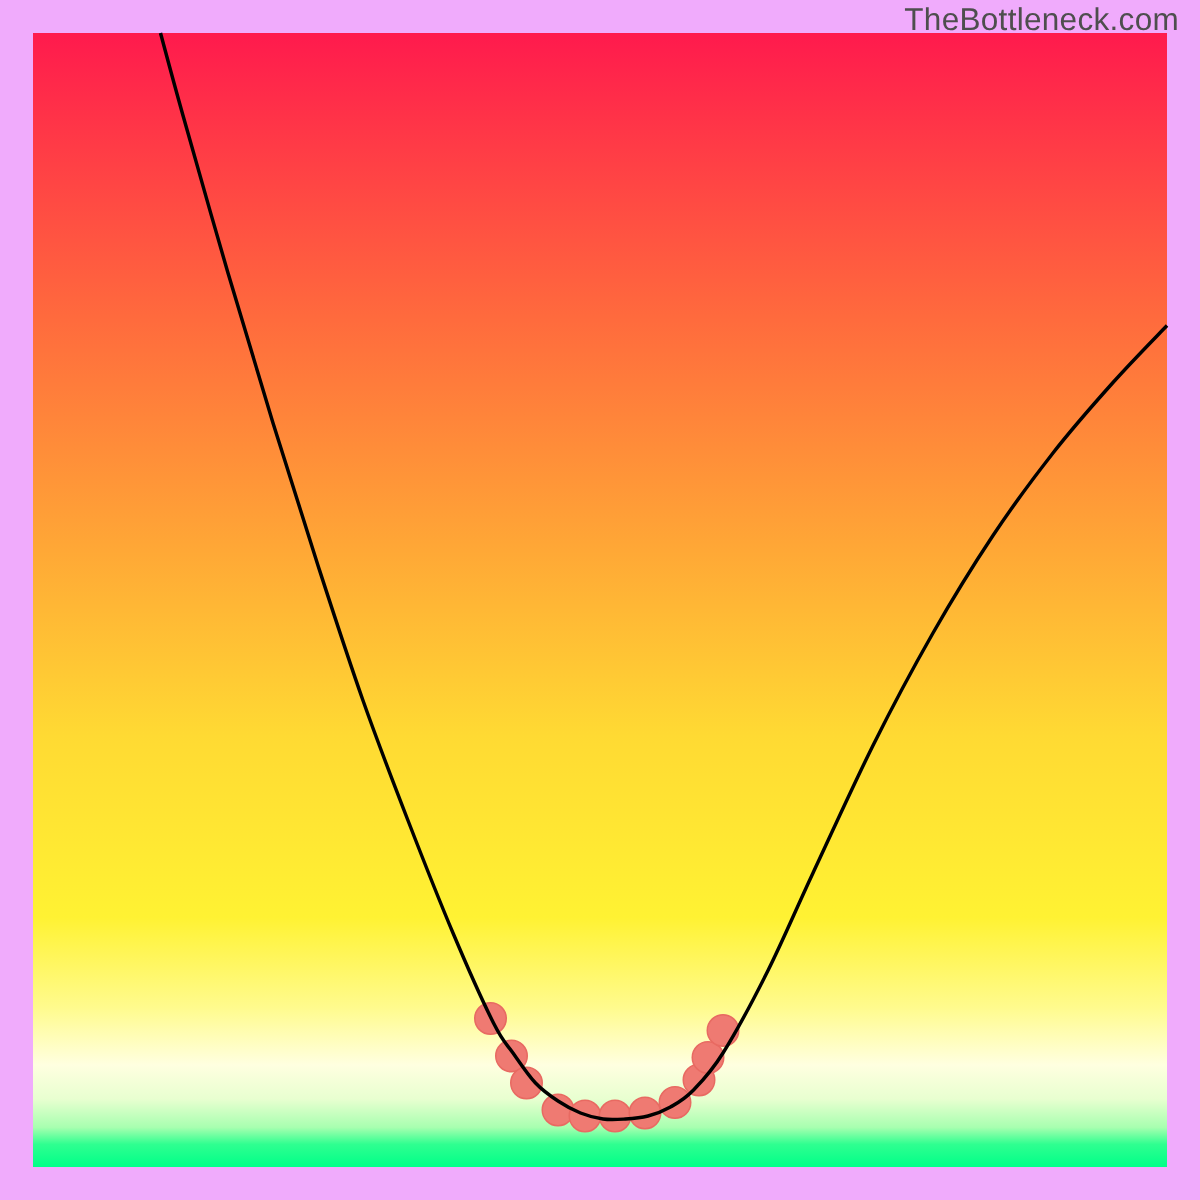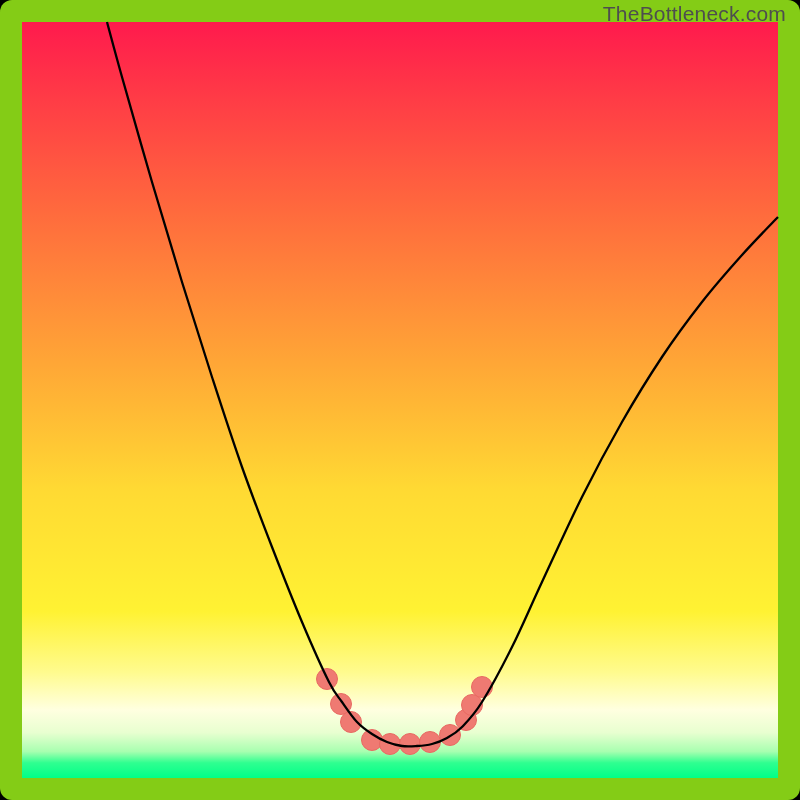--- a/index.html
+++ b/index.html
@@ -8,22 +8,21 @@
     width: 800px;
     height: 800px;
     overflow: hidden;
     background: #000;
     font-family: Arial, Helvetica, sans-serif;
   }
   .frame {
     position: relative;
     width: 800px;
     height: 800px;
-    background: #84cc16;
-    border-radius: 12px;
+    background: #f0abfc;
   }
   .plot {
     position: absolute;
     left: 22px;
     top: 22px;
     width: 756px;
     height: 756px;
     background: linear-gradient(
       to bottom,
       #ff1a4d 0%,

